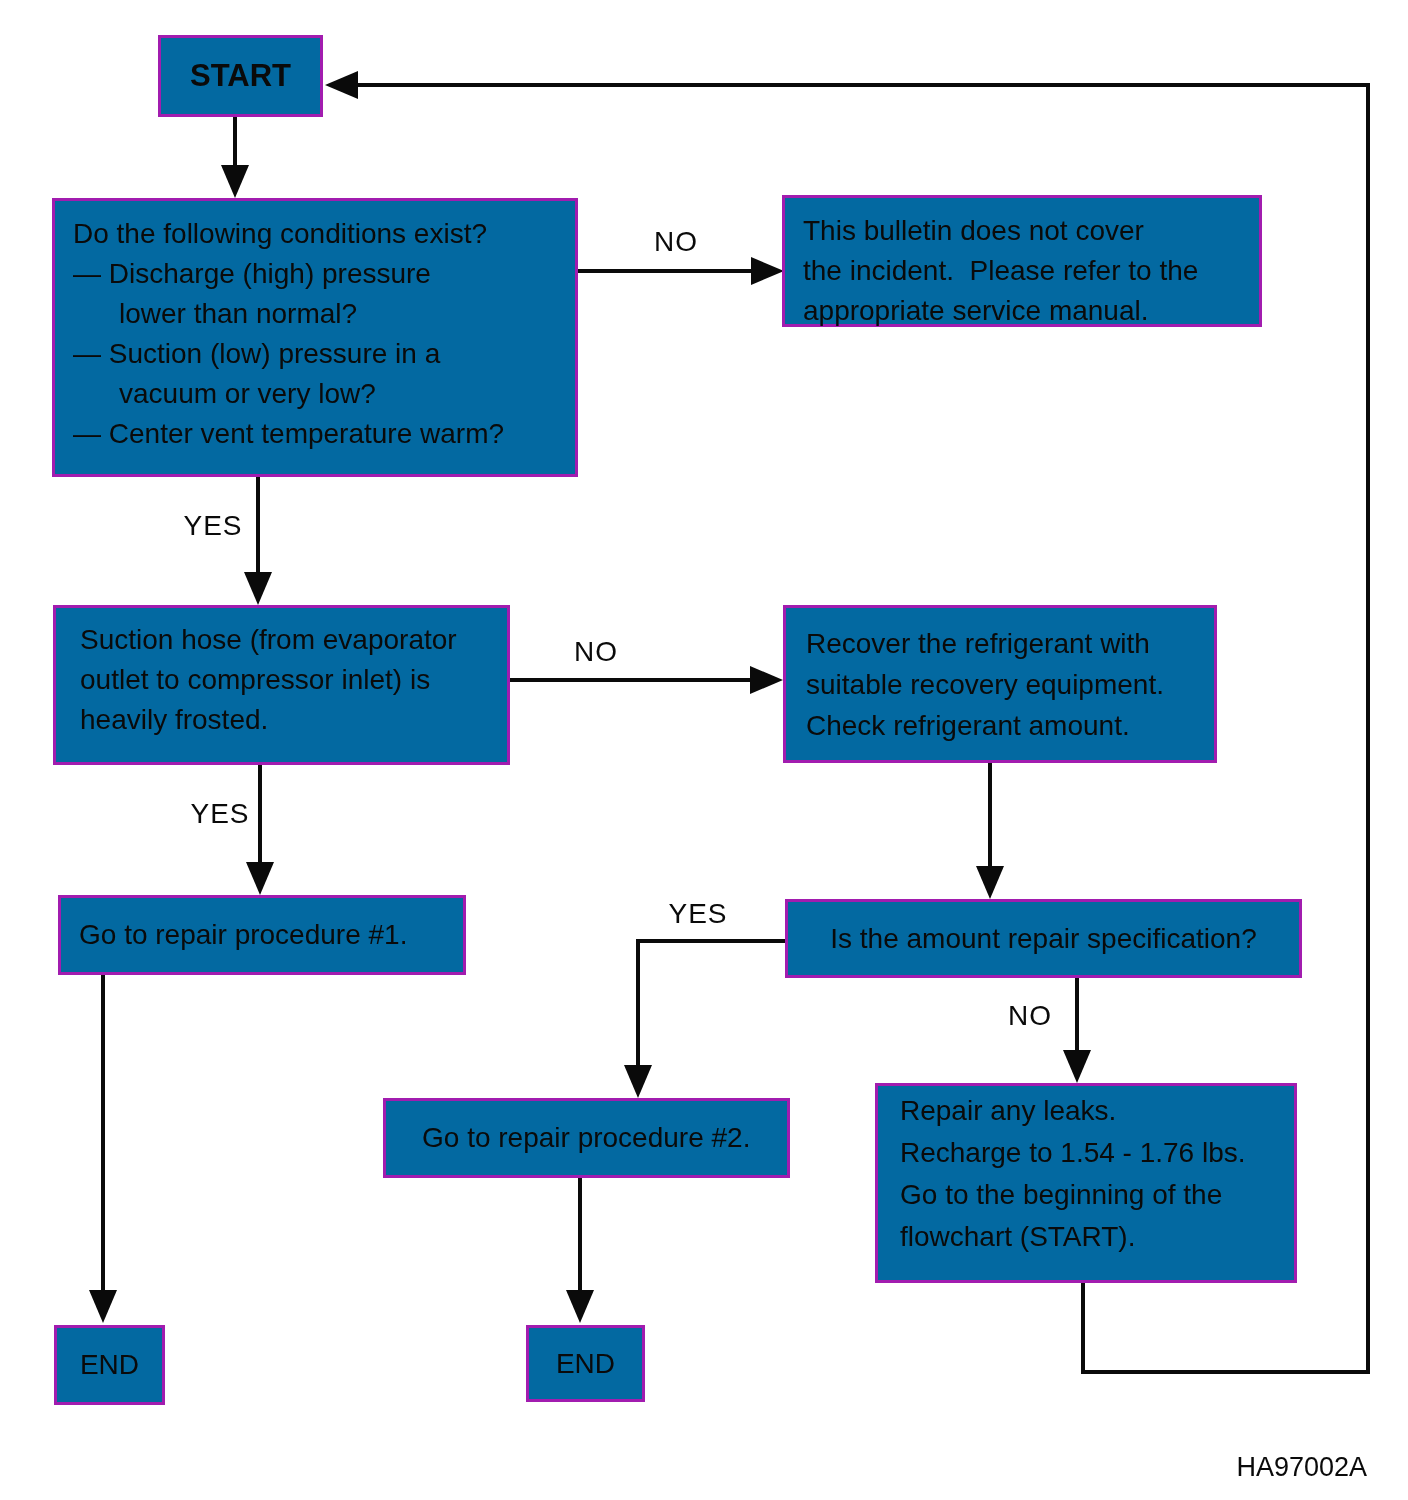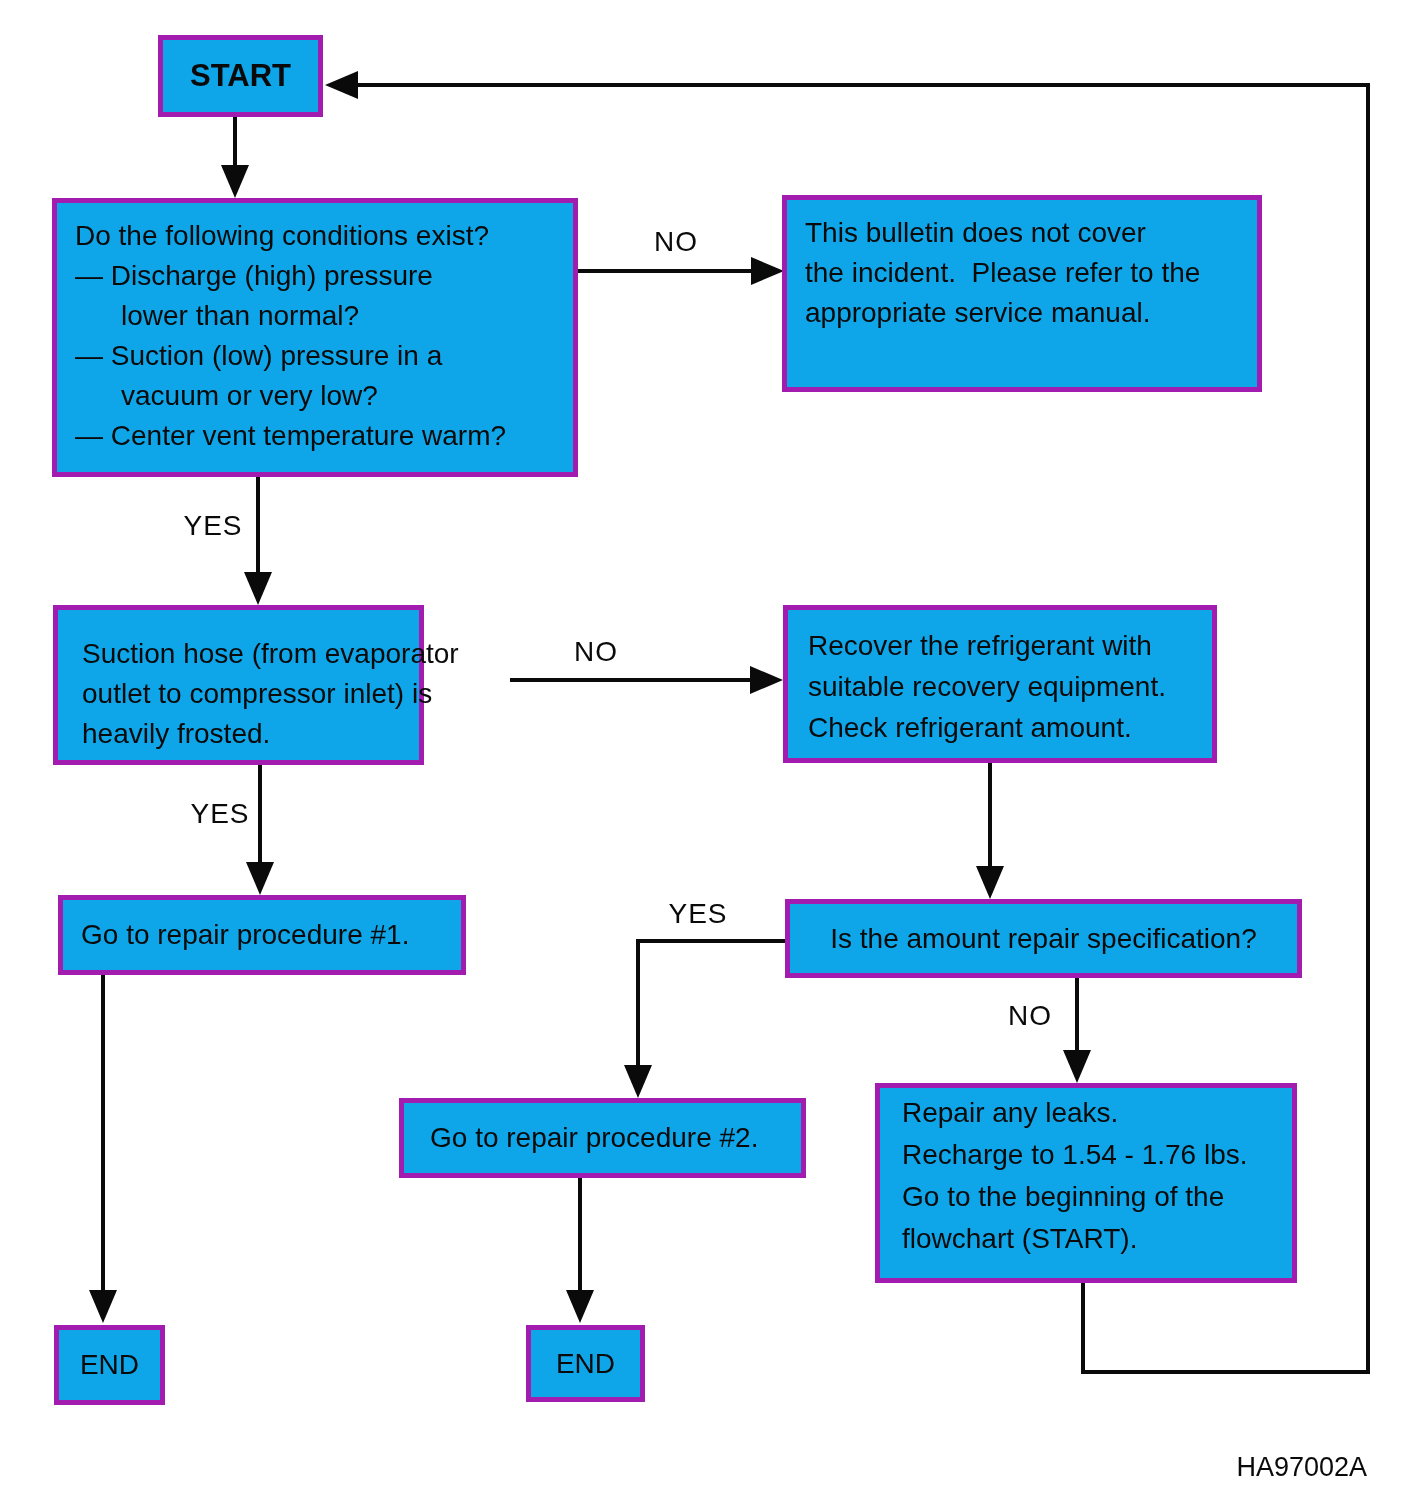--- a/index.html
+++ b/index.html
@@ -4,21 +4,21 @@
 <style>
   html,body { margin:0; padding:0; background:#e8e8e8; }
   .canvas {
     position:relative; width:1408px; height:1500px;
     background:#ffffff; overflow:hidden;
     font-family:"Liberation Sans", sans-serif;
     color:#0a0a0a;
   }
   .box {
     position:absolute; box-sizing:border-box;
-    border:5px solid #a21caf; background:#0ea5e9;
+    border:3px solid #a21caf; background:#0369a1;
     font-size:28px; line-height:40px; color:#0a0a0a;
   }
   .box-center { display:flex; align-items:center; justify-content:center; }
   .box-vcenter { display:flex; align-items:center;text-align:right; }
   .tline { white-space:pre; }
   .hline, .vline { position:absolute; background:#0a0a0a; }
   .arr { position:absolute; width:0; height:0; }
   .arr-down  { border-left:14px solid transparent; border-right:14px solid transparent; border-top:33px solid #0a0a0a; }
   .arr-right { border-top:14px solid transparent; border-bottom:14px solid transparent; border-left:33px solid #0a0a0a; }
   .arr-left  { border-top:14px solid transparent; border-bottom:14px solid transparent; border-right:33px solid #0a0a0a; }
@@ -51,31 +51,31 @@
     <div class="tline cond-cont">lower than normal?</div>
     <div class="tline">— Suction (low) pressure in a</div>
     <div class="tline cond-cont"><span class="strong">vacuum</span><span> or </span><span class="strong">very low</span><span>?</span></div>
     <div class="tline"><span>— Center vent temperature </span><span class="strong">warm</span><span>?</span></div>
   </div>
 
   <div class="hline" style="left:578px; top:269px; width:176px; height:4px;"></div>
   <div class="arr arr-right" style="left:751px; top:257px;"></div>
   <div class="lbl" style="left:628px; top:226px; width:96px;">NO</div>
 
-  <div class="box" style="left:782px; top:195px; width:480px; height:197px; padding:13px 0 0 18px;">
+  <div class="box" style="left:782px; top:195px; width:480px; height:132px; padding:13px 0 0 18px;">
     <div class="tline">This bulletin does not cover</div>
     <div class="tline">the incident.  Please refer to the</div>
     <div class="tline">appropriate service manual.</div>
   </div>
 
   <div class="vline" style="left:256px; top:477px; width:4px; height:96px;"></div>
   <div class="arr arr-down" style="left:244px; top:572px;"></div>
   <div class="lbl" style="left:165px; top:510px; width:96px;">YES</div>
 
-  <div class="box" style="left:53px; top:605px; width:371px; height:160px; padding:24px 0 0 24px;">
+  <div class="box" style="left:53px; top:605px; width:457px; height:160px; padding:12px 0 0 24px;">
     <div class="tline">Suction hose (from evaporator</div>
     <div class="tline">outlet to compressor inlet) is</div>
     <div class="tline">heavily frosted.</div>
   </div>
 
   <div class="hline" style="left:510px; top:678px; width:242px; height:4px;"></div>
   <div class="arr arr-right" style="left:750px; top:666px;"></div>
   <div class="lbl" style="left:548px; top:636px; width:96px;">NO</div>
 
   <div class="box" style="left:783px; top:605px; width:434px; height:158px; padding:15px 0 0 20px; line-height:41px;">
@@ -101,21 +101,21 @@
 
   <div class="hline" style="left:636px; top:939px; width:149px; height:4px;"></div>
   <div class="vline" style="left:636px; top:939px; width:4px; height:129px;"></div>
   <div class="arr arr-down" style="left:624px; top:1065px;"></div>
   <div class="lbl" style="left:650px; top:898px; width:96px;">YES</div>
 
   <div class="vline" style="left:1075px; top:978px; width:4px; height:75px;"></div>
   <div class="arr arr-down" style="left:1063px; top:1050px;"></div>
   <div class="lbl" style="left:990px; top:1000px; width:80px;">NO</div>
 
-  <div class="box box-vcenter" style="left:399px; top:1098px; width:407px; height:80px; padding-left:26px;">
+  <div class="box box-vcenter" style="left:383px; top:1098px; width:407px; height:80px; padding-left:36px;">
     <span class="tline">Go to repair procedure #2.</span>
   </div>
 
   <div class="box" style="left:875px; top:1083px; width:422px; height:200px; padding:4px 0 0 22px; line-height:42px;">
     <div class="tline">Repair any leaks.</div>
     <div class="tline">Recharge to 1.54 - 1.76 lbs.</div>
     <div class="tline">Go to the beginning of the</div>
     <div class="tline">flowchart (START).</div>
   </div>
 

